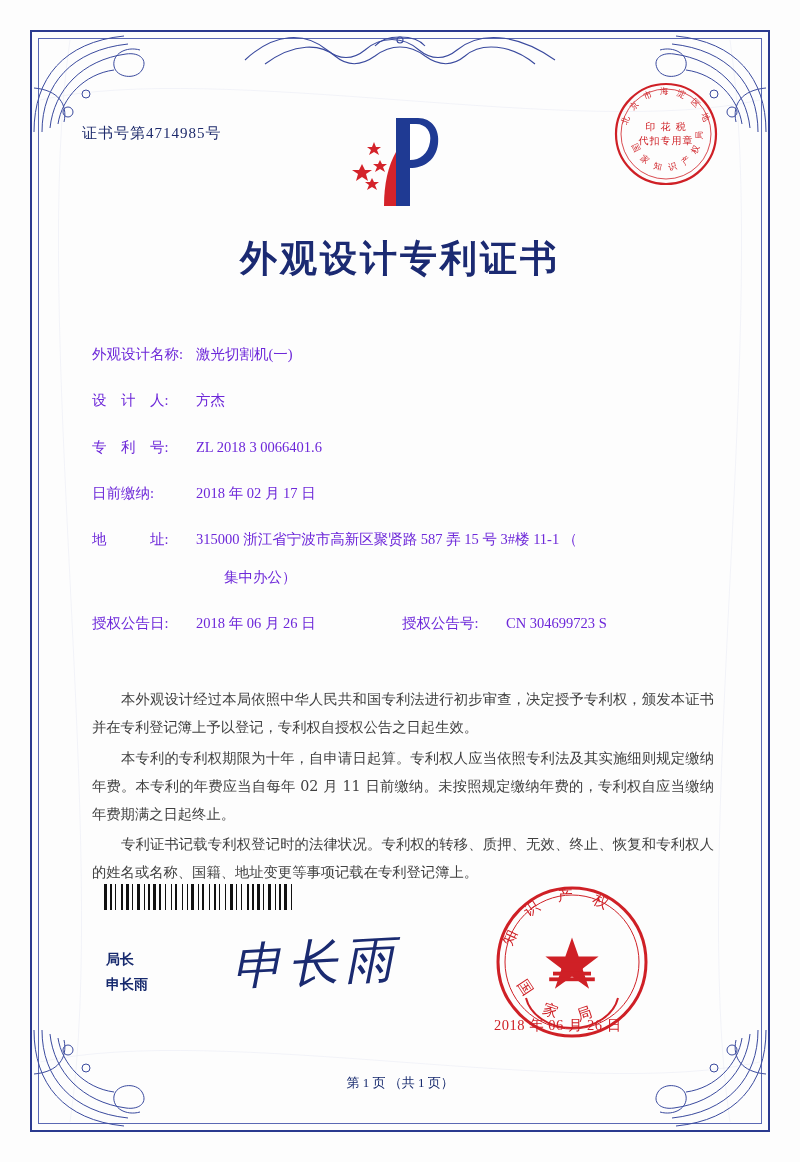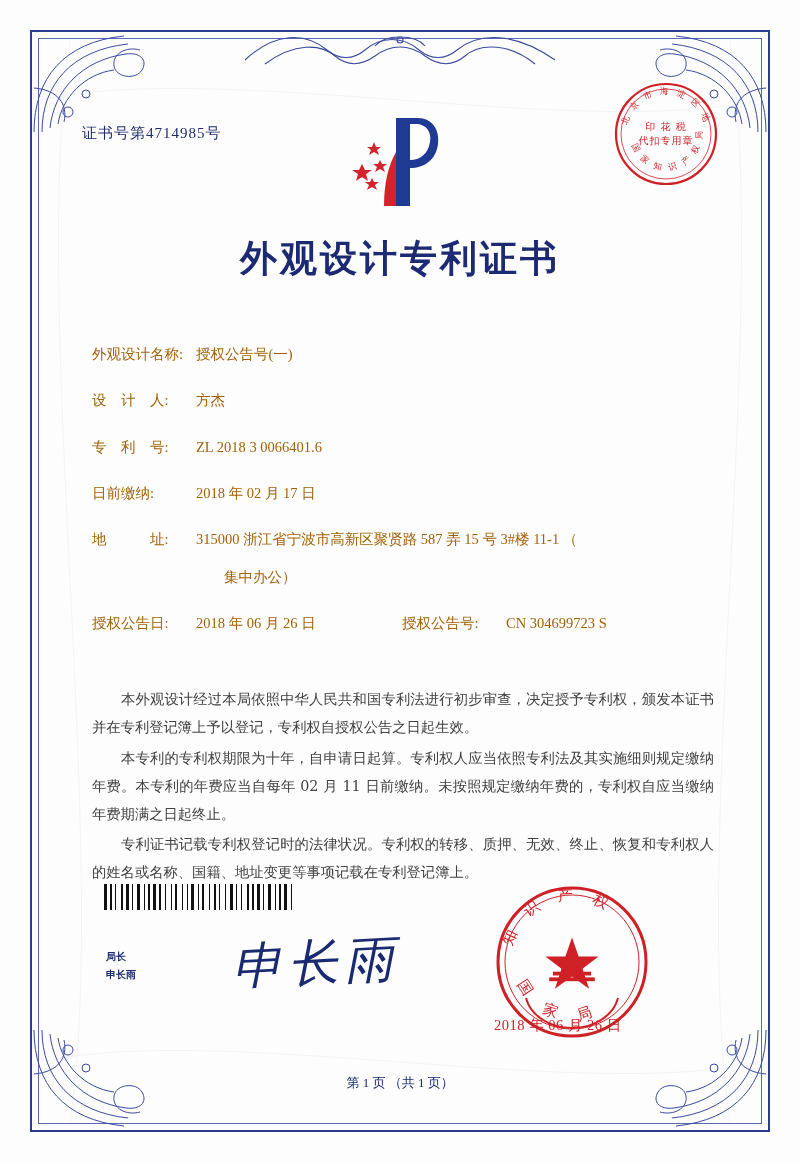--- a/index.html
+++ b/index.html
@@ -92,21 +92,21 @@
     color: #1b2a72;
     font-family: "DejaVu Serif", serif;
   }
 
   
   .fields {
     position: absolute;
     left: 92px;
     top: 344px;
     width: 620px;
-    color: #a16207;
+    color: #6d28d9;
     font-size: 14.5px;
   }
   .field-row {
     display: flex;
     align-items: flex-start;
     margin-bottom: 24.5px;
     line-height: 1.5;
   }
   .field-label {
     width: 104px;
@@ -165,21 +165,21 @@
     background: #111;
     height: 26px;
     margin-right: 1px;
   }
 
   
   .sig-label {
     position: absolute;
     left: 106px;
     top: 948px;
-    font-size: 10px;
+    font-size: 14px;
     color: #172a6e;
     line-height: 1.75;
     font-weight: bold;
   }
   .sig-script {
     position: absolute;
     left: 232px;
     top: 930px;
     font-size: 50px;
     color: #1a2a70;
@@ -325,21 +325,21 @@
     </text>
     <text x="56" y="52" text-anchor="middle" font-size="10" fill="#cf2026" font-family="DejaVu Serif, serif" letter-spacing="1">印 花 税</text>
     <text x="56" y="66" text-anchor="middle" font-size="10" fill="#cf2026" font-family="DejaVu Serif, serif" letter-spacing="1">代扣专用章</text>
   </svg>
 
   <div class="title">外观设计专利证书</div>
 
   <div class="fields">
     <div class="field-row">
       <div class="field-label">外观设计名称:</div>
-      <div class="field-value">授权公告号(一)</div>
+      <div class="field-value">激光切割机(一)</div>
     </div>
     <div class="field-row">
       <div class="field-label">设　计　人:</div>
       <div class="field-value">方杰</div>
     </div>
     <div class="field-row">
       <div class="field-label">专　利　号:</div>
       <div class="field-value">ZL 2018 3 0066401.6</div>
     </div>
     <div class="field-row">

